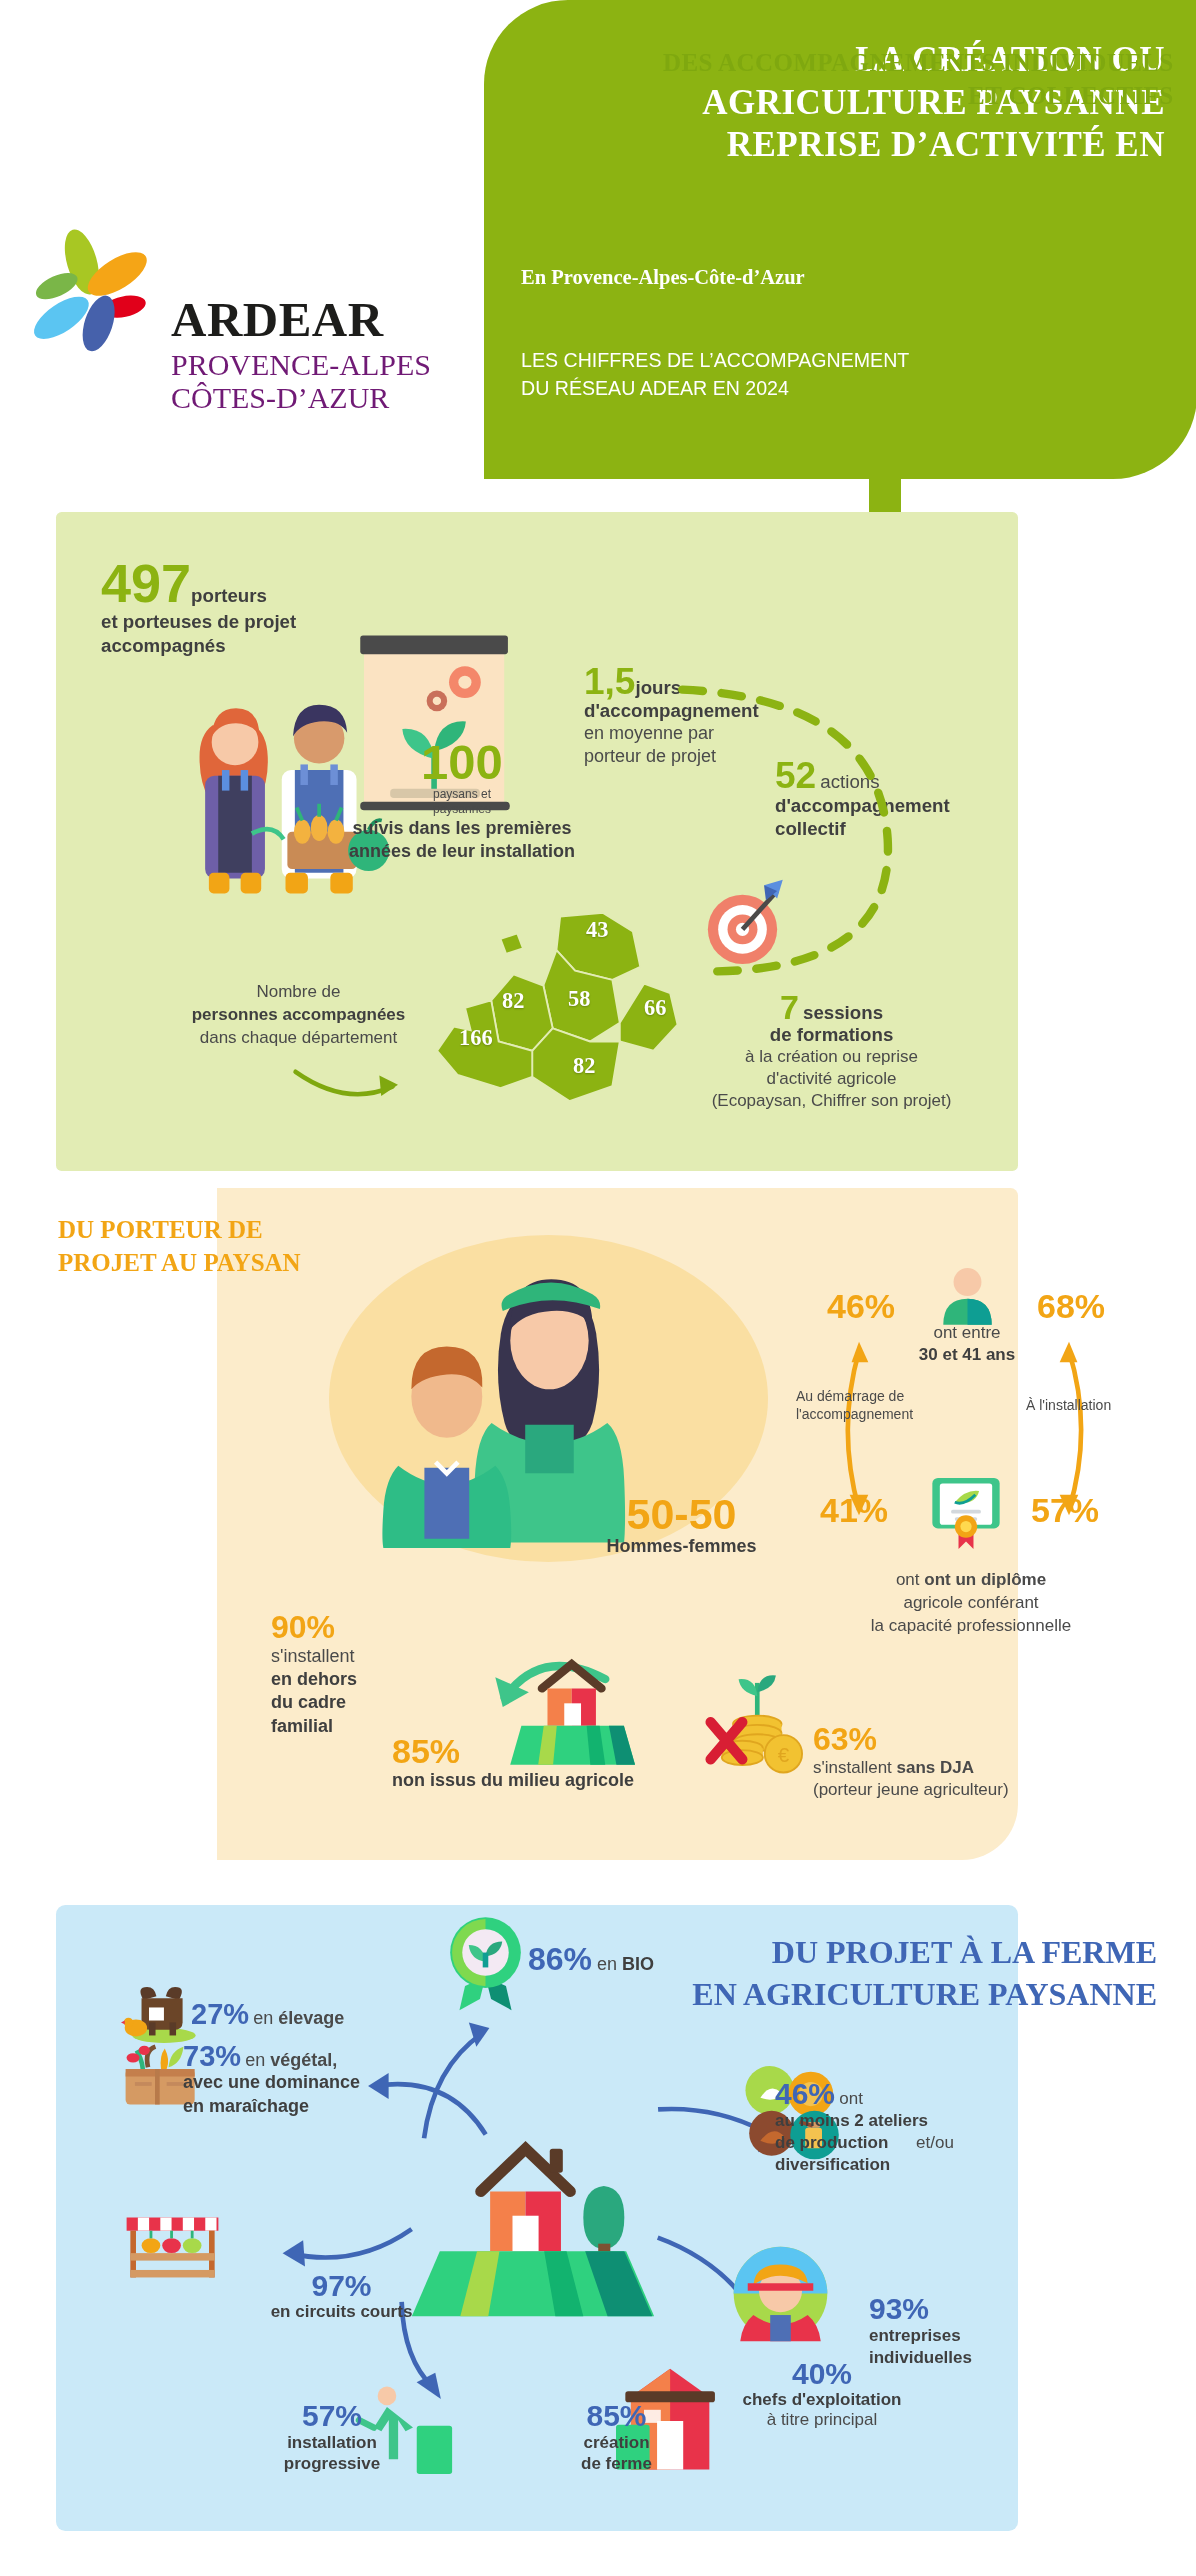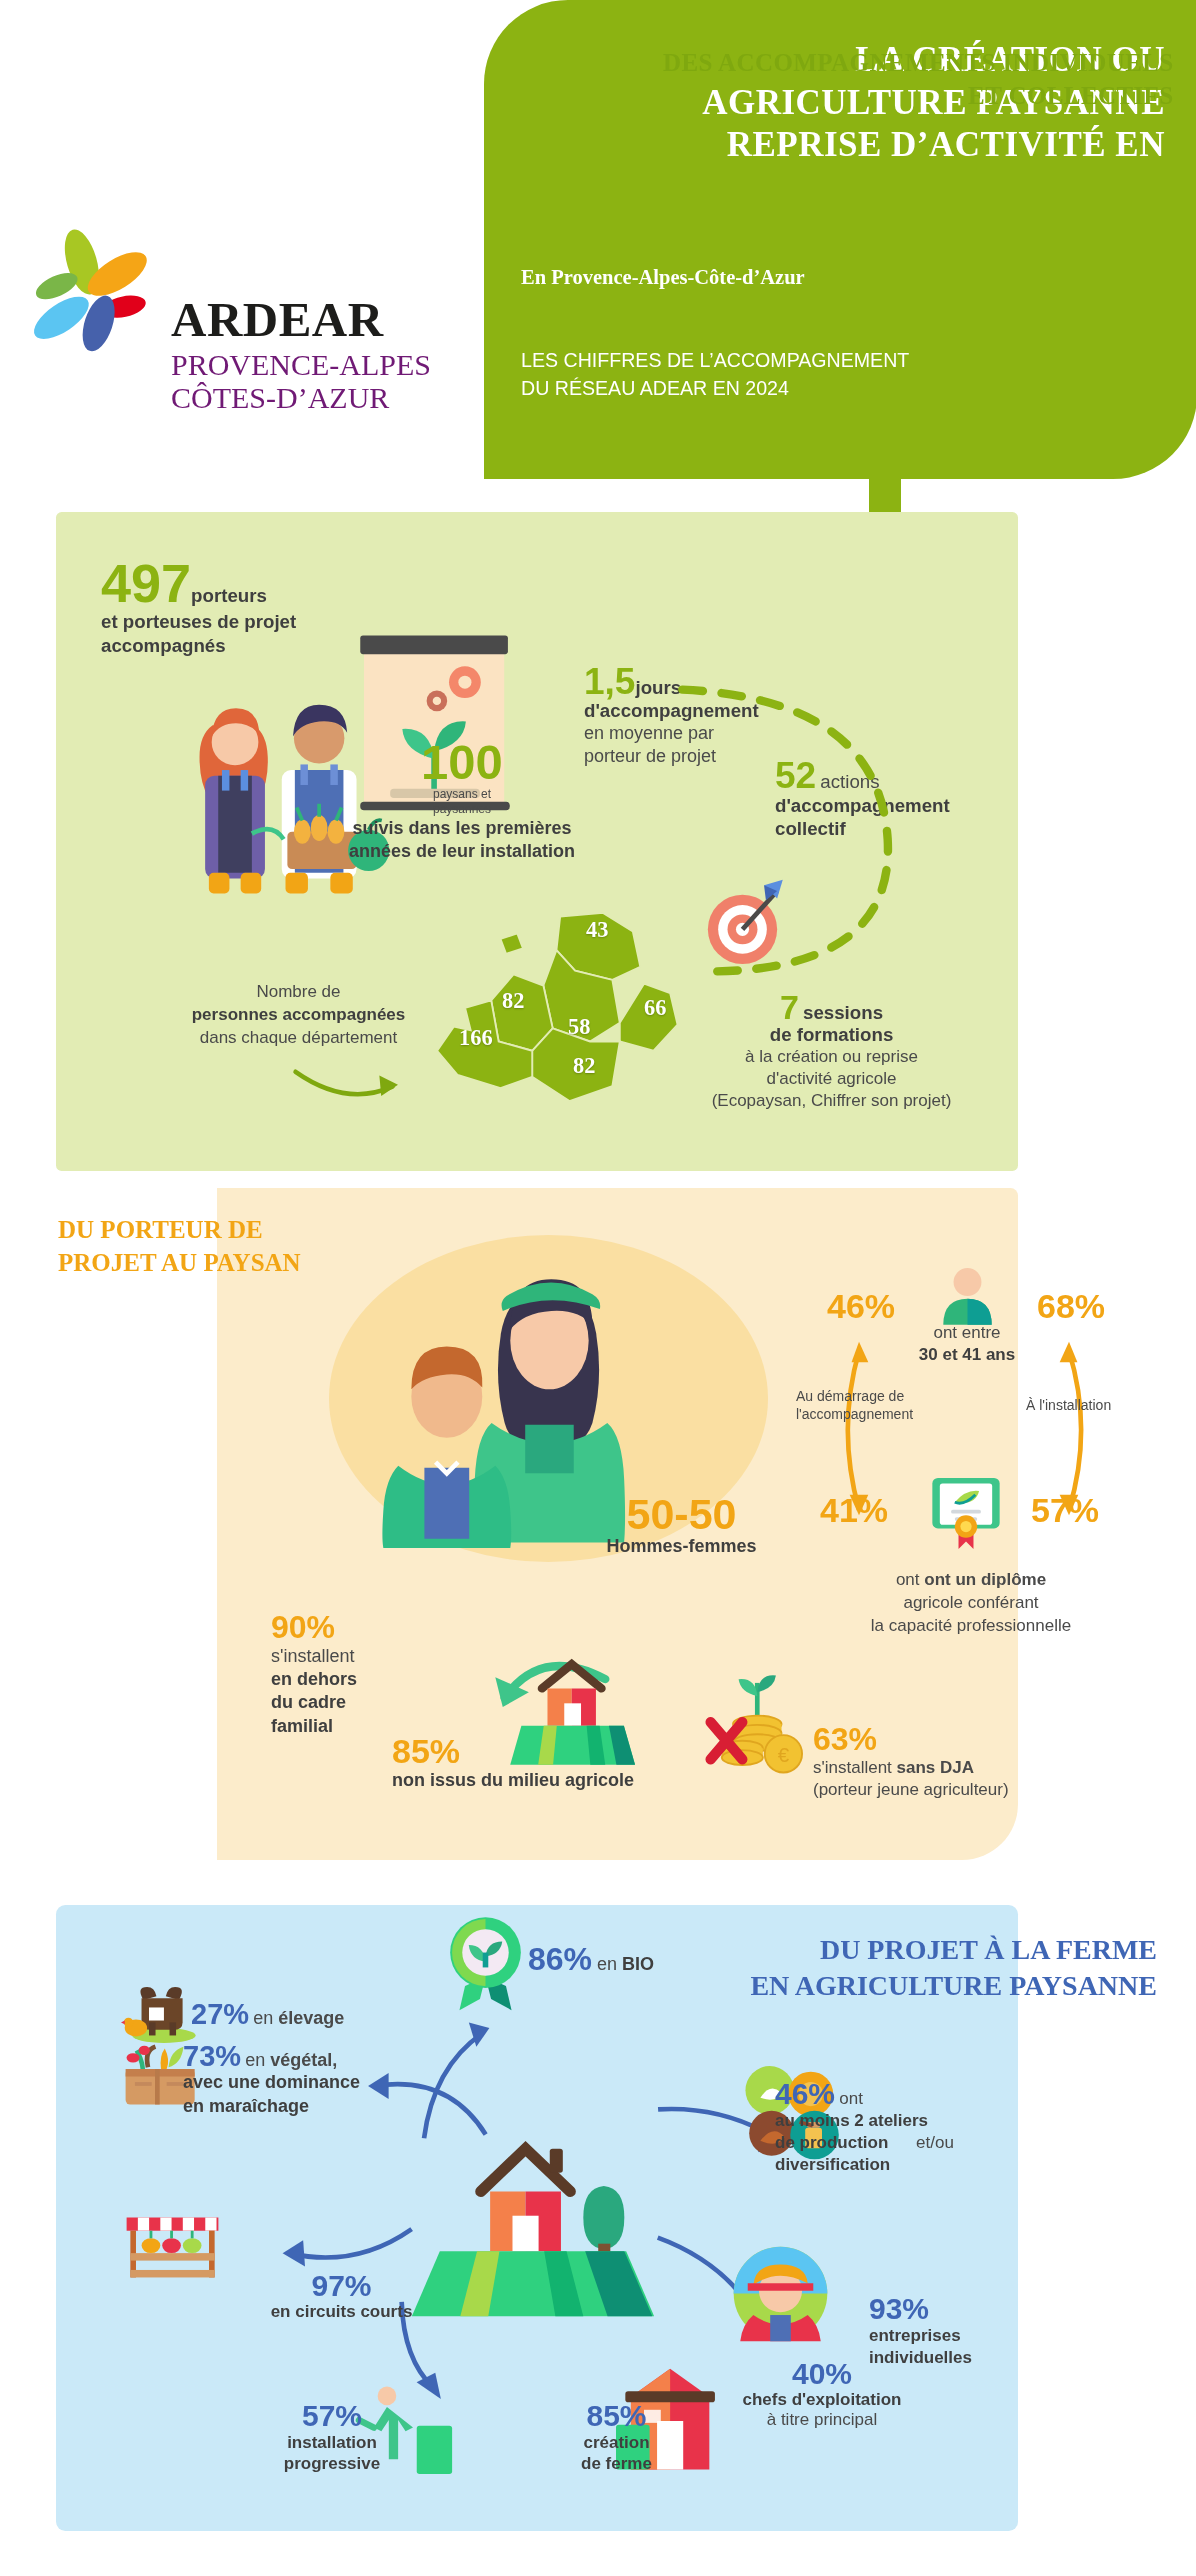--- a/index.html
+++ b/index.html
@@ -144,21 +144,21 @@
 
   
   #sec-blue{
     left:56px; top:1905px; width:962px; height:626px;
     background:#cae9f8; border-radius:9.3px;
   }
   #sec-blue-title{
     position:absolute; right:39px; top:1932px; width:579px;
     text-align:right; color:#3f66b5;
     font-family:"Liberation Serif", serif; font-weight:bold;
-    font-size:28px; line-height:1.3;
+    font-size:32px; line-height:1.3;
   }
   .b-num{ color:#3f66b5; font-weight:bold; }
 
   #stat-86{ left:528px; top:1943px; width:280px; }
   #stat-86 .n{ font-size:32px; line-height:1; }
   #stat-86 .u{ font-size:18px; color:#4a4a4a; }
   #stat-86 .u b{ color:#3f3f3f; }
 
   #stat-27{ left:191px; top:1999px; width:299px; }
   #stat-27 .n{ font-size:29px; line-height:1.05; }
@@ -345,21 +345,21 @@
       <path d="M150 6 L196 2 L228 22 L236 60 L206 74 L166 64 L146 42 Z"></path>
       <path d="M146 42 L166 64 L206 74 L214 120 L182 140 L142 126 L132 80 Z"></path>
       <path d="M214 120 L240 78 L268 88 L276 122 L250 150 L214 140 Z"></path>
       <path d="M132 80 L142 126 L120 150 L84 140 L76 96 L100 68 Z"></path>
       <path d="M142 126 L182 140 L214 140 L206 188 L160 204 L120 178 L120 150 Z"></path>
       <path d="M76 96 L84 140 L120 150 L120 178 L86 190 L40 176 L18 150 L36 124 L54 128 L48 104 Z"></path>
       <path d="M86 30 L104 24 L110 40 L92 46 Z"></path>
     </g>
   </svg>
   <span class="map-num" style="left:166px; top:5.6px;">43</span>
-  <span class="map-num" style="left:148px; top:75px;margin-top:28px;">58</span>
+  <span class="map-num" style="left:148px; top:75px;">58</span>
   <span class="map-num" style="left:224px; top:84px;">66</span>
   <span class="map-num" style="left:82px; top:77px;">82</span>
   <span class="map-num" style="left:153px; top:142px;">82</span>
   <span class="map-num" style="left:39px; top:114px;">166</span>
 </div>
 
 <div class="abs" id="sec-orange"></div>
 <div class="abs" id="blob-orange"></div>
 
 <div id="sec-orange-title">

